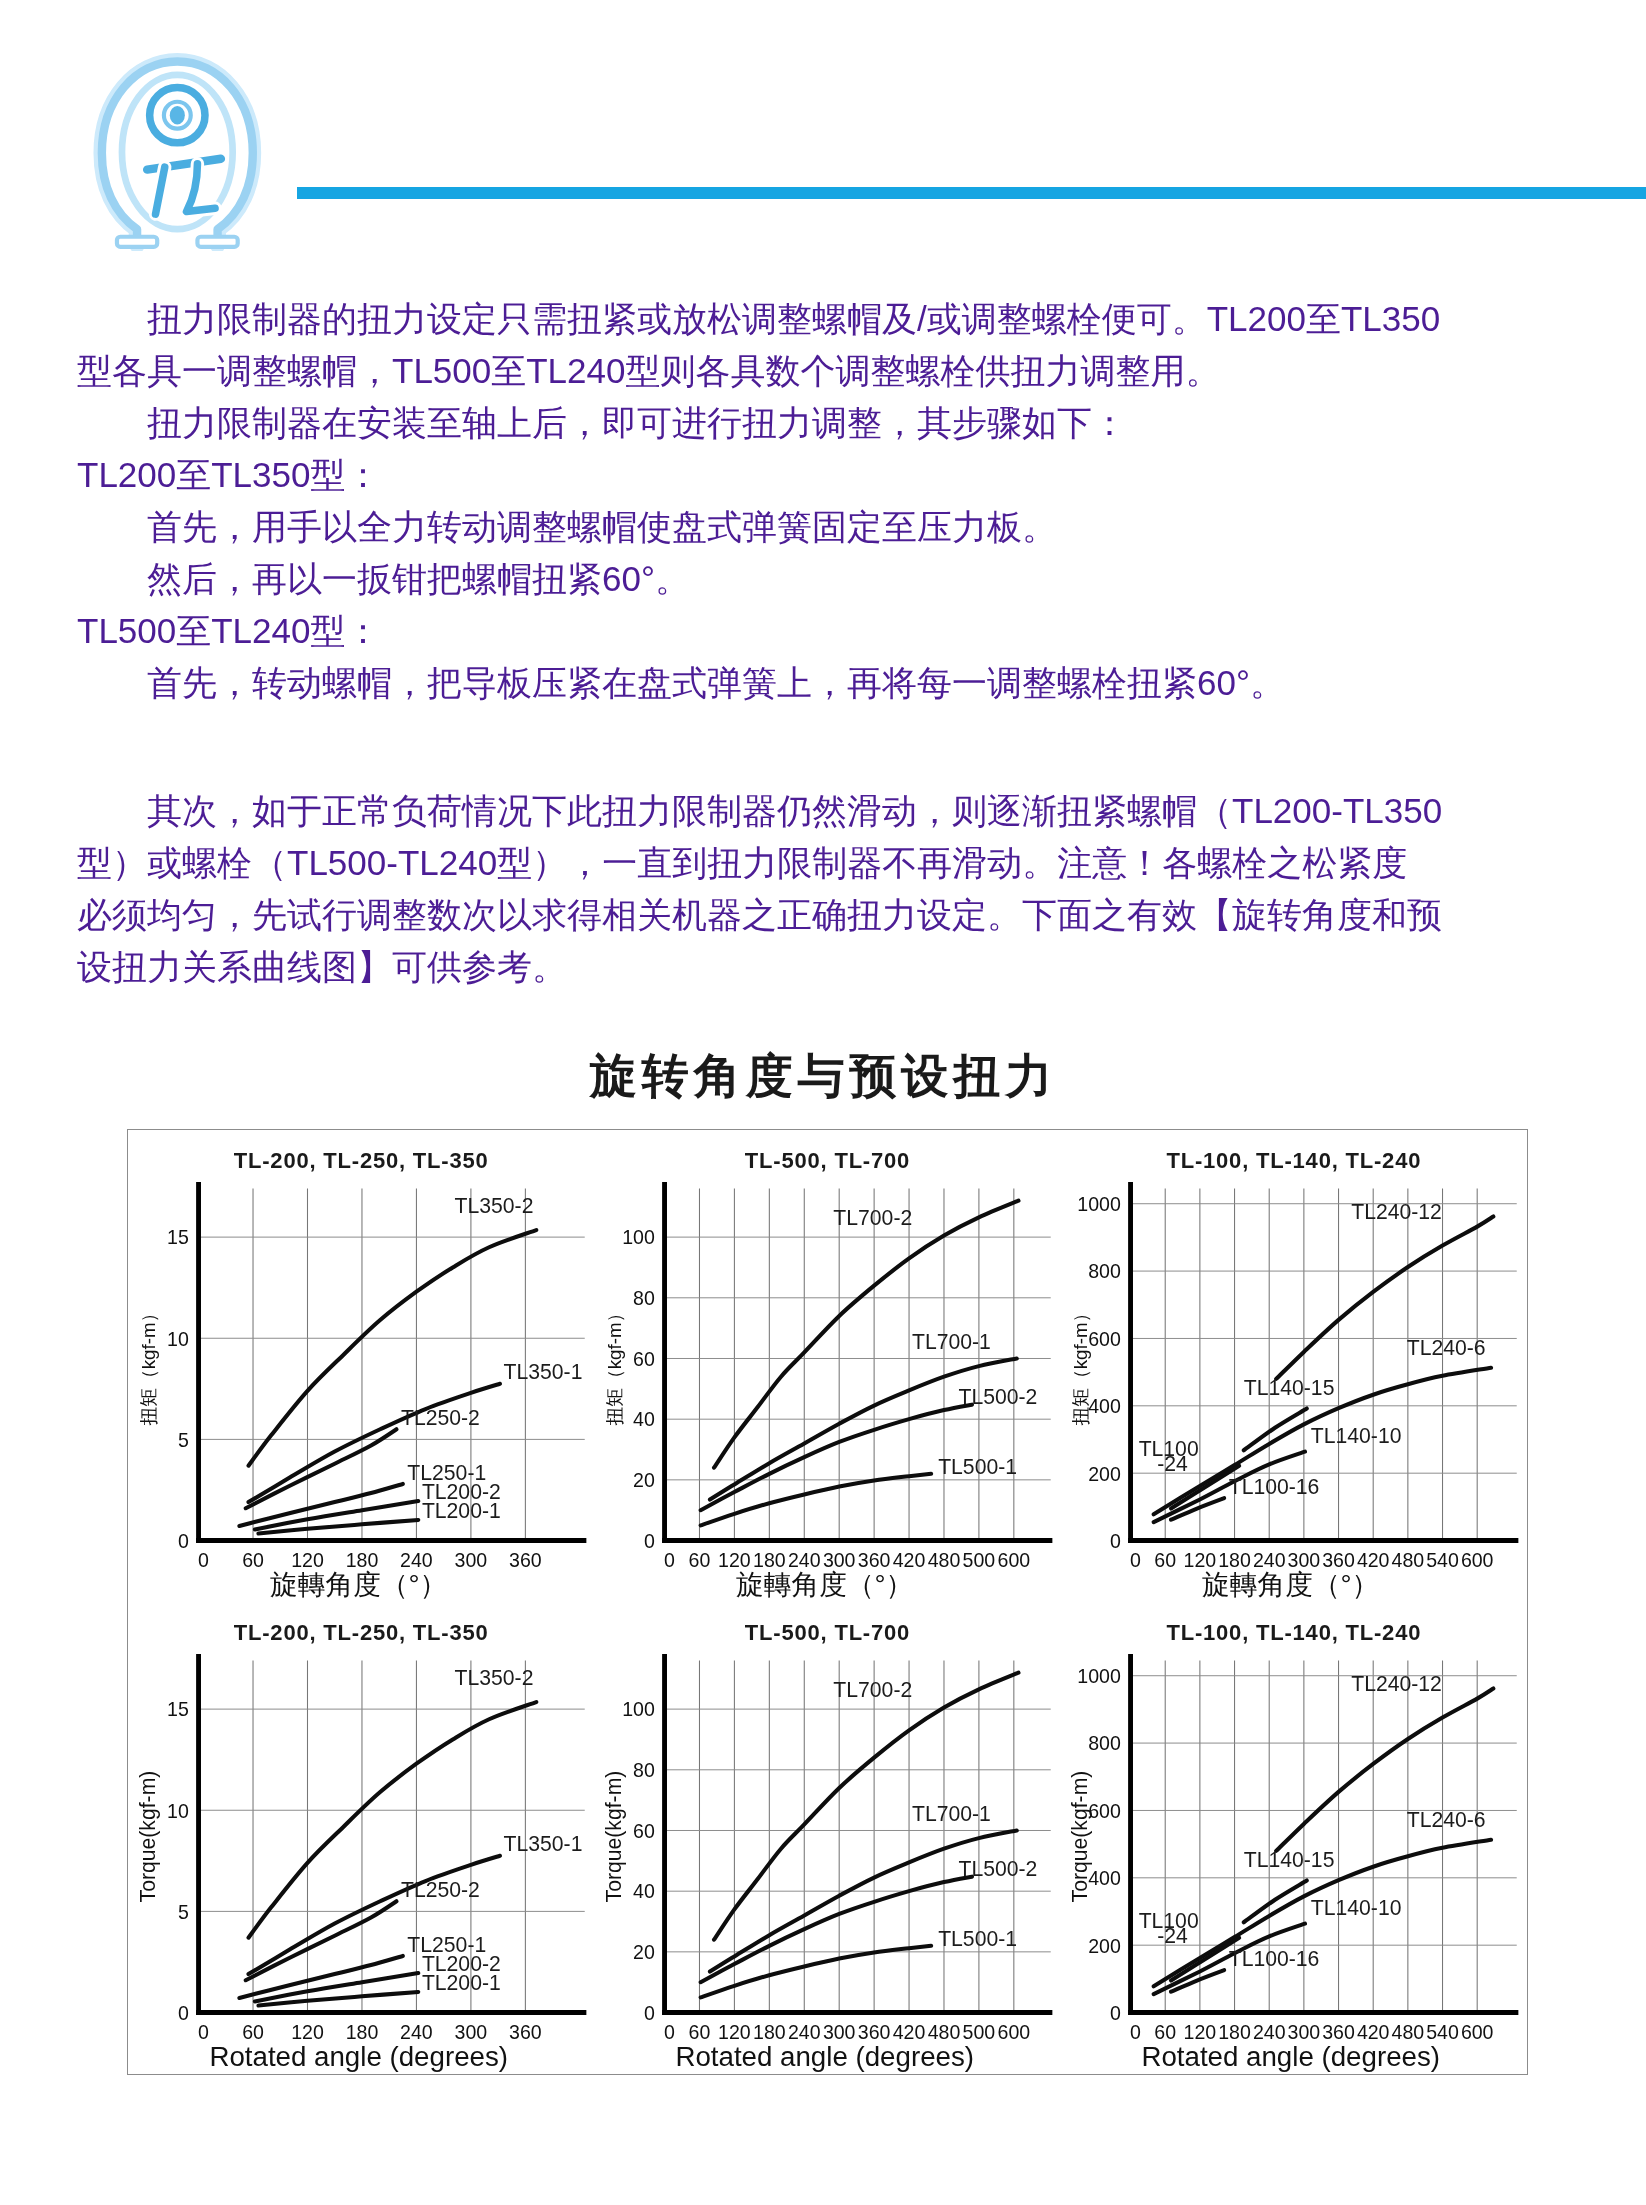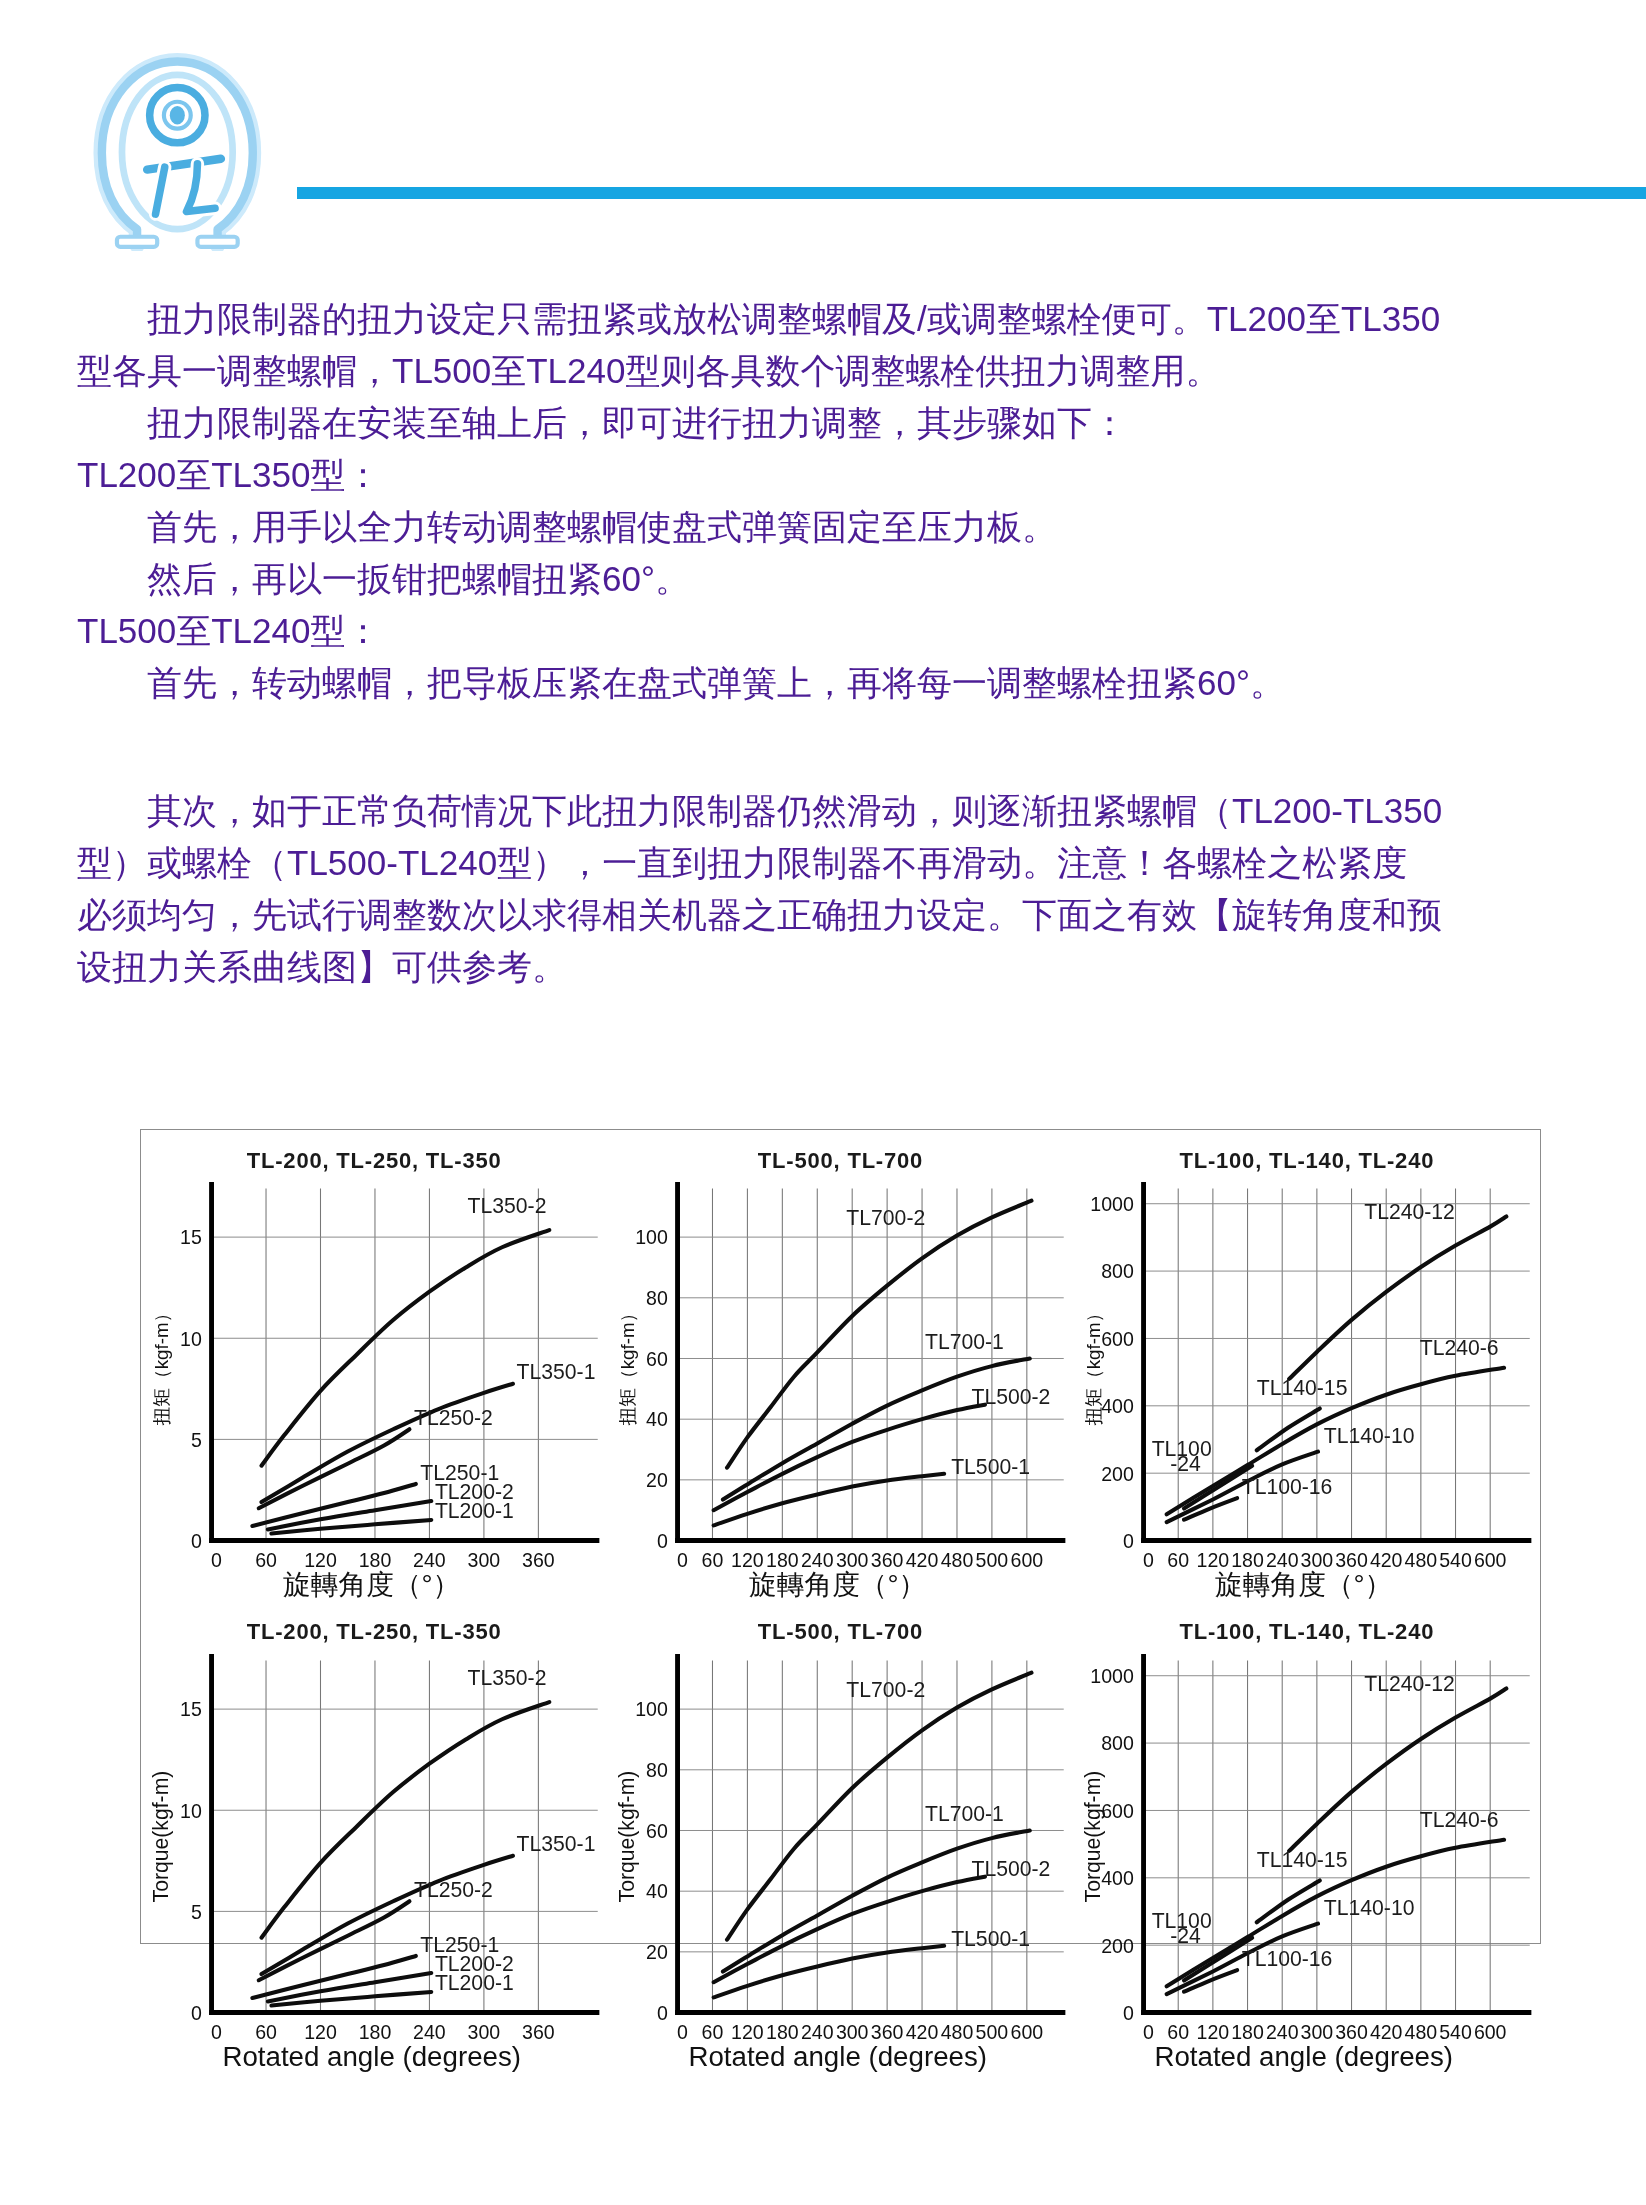--- a/index.html
+++ b/index.html
@@ -11,21 +11,21 @@
         letter-spacing:13px;color:#151515;}
   .title-bar{position:absolute;left:297px;top:187px;right:0;height:12.2px;}
   
   .bodytext{position:absolute;left:77px;top:293px;width:1507px;font-size:35px;line-height:52px;
         color:#4c1d95;white-space:pre-wrap;}
   .bodytext .block2{margin-top:76px;}
   .bodytext div{min-height:52px;}
   
   .section-title{position:absolute;left:0;top:1045px;width:1647px;margin:0;text-align:center;
         font-size:47px;font-weight:600;letter-spacing:4.9px;color:#1a1a1a;}
-  .chart-box{position:absolute;left:140px;top:1129px;width:1401px;height:815px;box-sizing:border-box;
+  .chart-box{position:absolute;left:127px;top:1129px;width:1401px;height:946px;box-sizing:border-box;
         border:1.6px solid #8c8c8c;display:grid;grid-template-columns:repeat(3,1fr);
         grid-template-rows:repeat(2,1fr);}
   .chart-cell{margin:0;padding-top:18px;display:flex;flex-direction:column;align-items:center;}
   .chart-cell figcaption{font-size:22px;font-weight:bold;color:#1a1a1a;letter-spacing:0.8px;
         margin-bottom:3.3px;}
   .chart-cell svg{display:block;}
 </style>
 </head>
 <body>
 
@@ -49,20 +49,21 @@
         <path d="M152,156 C152,180 148,196 139,213 L173,209" stroke="#ffffff" stroke-width="16"></path>
         <path d="M152,156 C152,180 148,196 139,213 L173,209" stroke="#4aade0" stroke-width="9"></path>
       </g>
     </g>
   </svg>
 
   <div class="title-bar" style="background: rgb(22, 165, 226);"></div>
 
   <div class="bodytext" id="paras"><div><div>　　扭力限制器的扭力设定只需扭紧或放松调整螺帽及/或调整螺栓便可。TL200至TL350</div><div>型各具一调整螺帽，TL500至TL240型则各具数个调整螺栓供扭力调整用。</div><div>　　扭力限制器在安装至轴上后，即可进行扭力调整，其步骤如下：</div><div>TL200至TL350型：</div><div>　　首先，用手以全力转动调整螺帽使盘式弹簧固定至压力板。</div><div>　　然后，再以一扳钳把螺帽扭紧60°。</div><div>TL500至TL240型：</div><div>　　首先，转动螺帽，把导板压紧在盘式弹簧上，再将每一调整螺栓扭紧60°。</div></div><div class="block2"><div>　　其次，如于正常负荷情况下此扭力限制器仍然滑动，则逐渐扭紧螺帽（TL200-TL350</div><div>型）或螺栓（TL500-TL240型），一直到扭力限制器不再滑动。注意！各螺栓之松紧度</div><div>必须均匀，先试行调整数次以求得相关机器之正确扭力设定。下面之有效【旋转角度和预</div><div>设扭力关系曲线图】可供参考。</div></div></div>
 
+  <h2 class="section-title">旋转角度与预设扭力</h2>
 
   <div class="chart-box">
     <figure class="chart-cell">
       <figcaption>TL-200, TL-250, TL-350</figcaption>
       <svg viewBox="0 0 556 520" width="453" height="424">
           <line x1="144.85714285714283" y1="14" x2="144.85714285714283" y2="446" stroke="#777777" stroke-width="1.3"></line>
           <line x1="211.7142857142857" y1="14" x2="211.7142857142857" y2="446" stroke="#777777" stroke-width="1.3"></line>
           <line x1="278.57142857142856" y1="14" x2="278.57142857142856" y2="446" stroke="#777777" stroke-width="1.3"></line>
           <line x1="345.4285714285714" y1="14" x2="345.4285714285714" y2="446" stroke="#777777" stroke-width="1.3"></line>
           <line x1="412.2857142857143" y1="14" x2="412.2857142857143" y2="446" stroke="#777777" stroke-width="1.3"></line>

